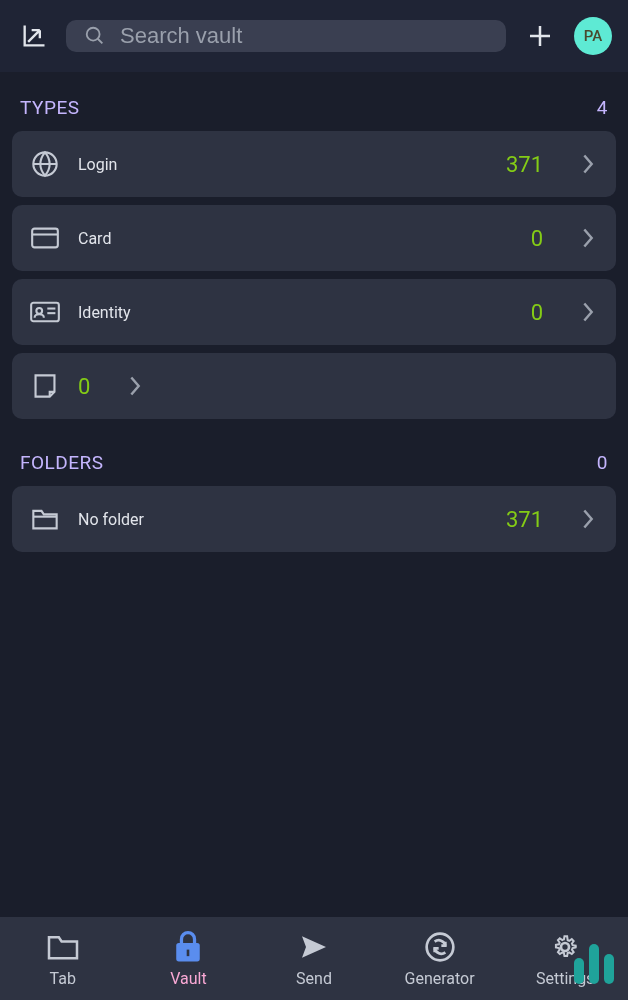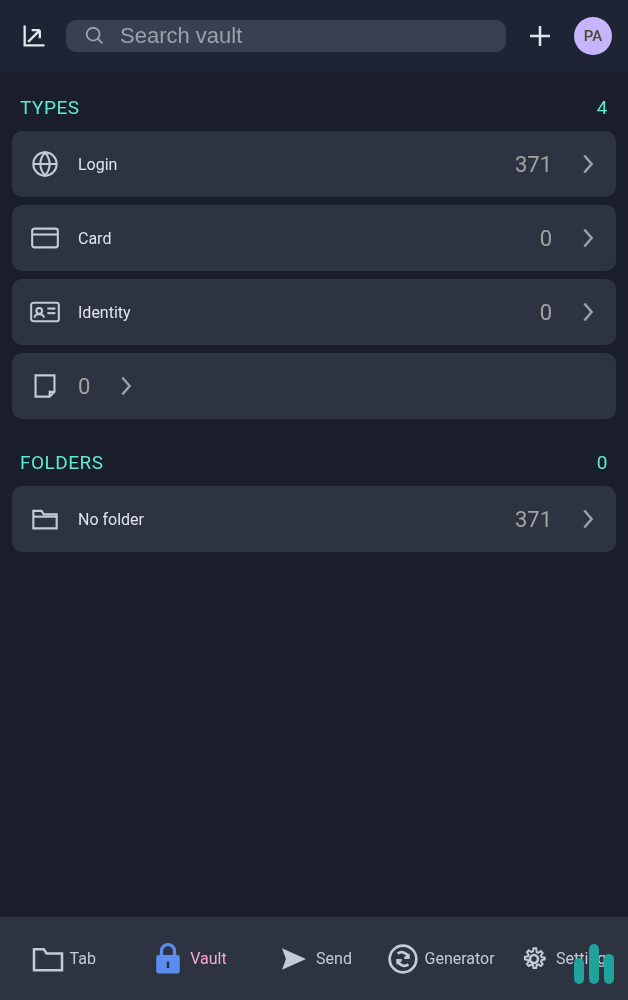--- a/index.html
+++ b/index.html
@@ -53,41 +53,41 @@
   height: 40px;
   display: flex;
   align-items: center;
   justify-content: center;
   cursor: pointer;
 }
 .avatar {
   width: 38px;
   height: 38px;
   border-radius: 50%;
-  background: #c4b5fd;
+  background: #5eead4;
   display: flex;
   align-items: center;
   justify-content: center;
   font-size: 15px;
   color: #4a4a2e;
   font-weight: 500;
   cursor: pointer;
 }
 .content {
   flex: 1;
   overflow-y: auto;
   padding: 0 12px;
 }
 .section-header {
   display: flex;
   justify-content: space-between;
   align-items: flex-start;
   padding: 24px 8px 12px 8px;
   font-size: 19px;
-  color: #5eead4;
+  color: #c4b5fd;
   letter-spacing: 0.5px;
 }
 .list-item {
   background: #2e3342;
   border-radius: 10px;
   height: 66px;
   margin-bottom: 8px;
   display: flex;
   align-items: center;
   padding: 0 18px;
@@ -100,39 +100,39 @@
   align-items: center;
   justify-content: center;
 }
 .item-label {
   flex: 1;
   font-size: 16px;
   color: #e2e5eb;
 }
 .item-count {
   font-size: 22px;
-  color: #a3a3a3;
-  margin-right: 8px;
+  color: #84cc16;
+  margin-right: 17px;
 }
 .chevron {
   width: 20px;
   display: flex;
   align-items: center;
   justify-content: center;
 }
 .bottom-nav {
   height: 84px;
   background: #2e3342;
   display: flex;
   border-top: 1px solid #1a1e2b;
 }
 .nav-item {
   flex: 1;
   display: flex;
-  flex-direction: row;
+  flex-direction: column;
   align-items: center;
   justify-content: center;
   gap: 4px;
   cursor: pointer;
   color: #c5cad4;
   font-size: 16px;
 }
 .nav-item.active { color: #f9a8d4; }
 .nav-icon {
   width: 36px;

